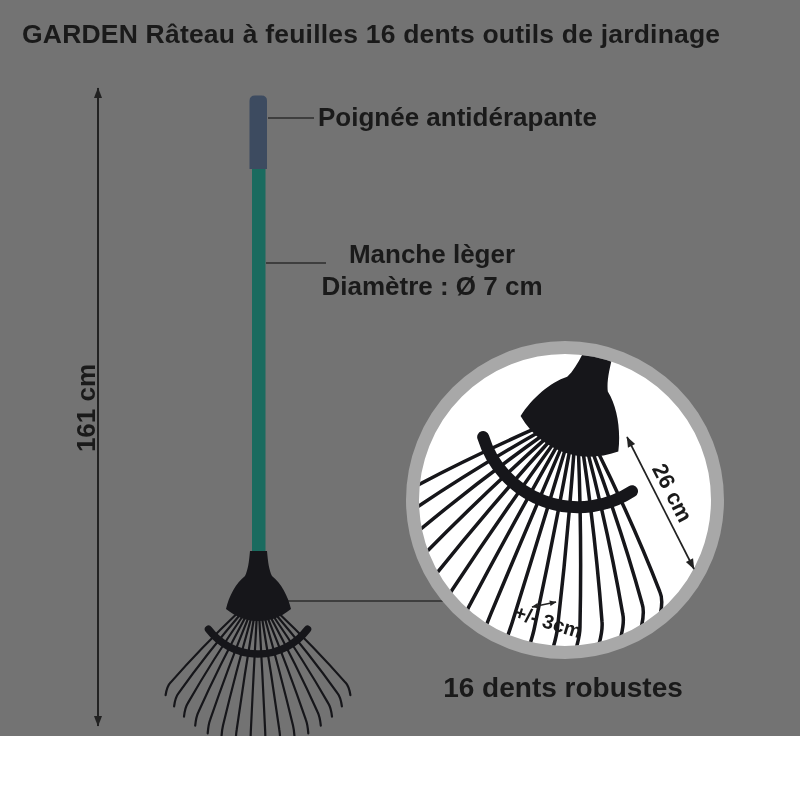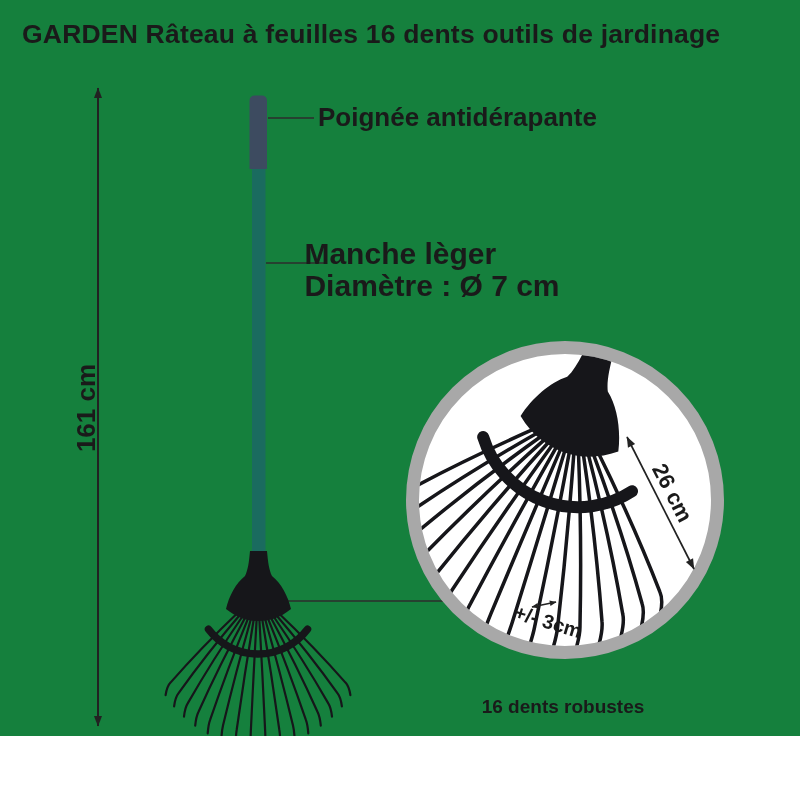--- a/index.html
+++ b/index.html
@@ -1,29 +1,29 @@
 <!DOCTYPE html>
 <html style="--color-shaft: #1a6b5f; --color-grip: #3d4b60; --color-head: #16161a; --color-ring: #a8a8a8; --color-text: #1a1a1a; --color-line: #222222;"><head>
 <meta charset="utf-8">
 <style>
   html,body{margin:0;padding:0;background:#ffffff;}
   #stage{
-    position:relative;width:800px;height:736px;background:#15803d;overflow:hidden;
+    position:relative;width:800px;height:736px;background:#737373;overflow:hidden;
     font-family:"Liberation Sans", sans-serif;color:var(--color-text,#1a1a1a);
   }
   #fig{position:absolute;left:0;top:0;}
   .lbl{position:absolute;white-space:nowrap;font-weight:700;color:var(--color-text,#1a1a1a);}
   .title{left:22px;top:19px;font-size:26.5px;letter-spacing:.2px;}
   .grip-lbl{left:318px;top:102px;font-size:26px;text-align:center;}
-  .shaft-lbl{left:432px;top:238px;font-size:30px;line-height:32px;text-align:left;transform:translateX(-50%);}
+  .shaft-lbl{left:432px;top:238px;font-size:26px;line-height:32px;text-align:center;transform:translateX(-50%);}
   .h-lbl{left:86px;top:408px;font-size:26px;transform:translate(-50%,-50%) rotate(-90deg);}
   .w-lbl{left:252px;top:750px;font-size:29px;transform:translateX(-50%);}
   .headlen-lbl{left:672px;top:493px;font-size:22px;transform:translate(-50%,-50%) rotate(63deg);}
   .gap-lbl{left:548px;top:622px;font-size:20px;transform:translate(-50%,-50%) rotate(17deg);}
-  .teeth-lbl{left:563px;top:672px;font-size:19px;transform:translateX(-50%);margin-top:24px;}
+  .teeth-lbl{left:563px;top:672px;font-size:28px;transform:translateX(-50%);}
   .tine{fill:none;stroke:var(--color-head,#16161a);stroke-width:2.2;stroke-linecap:round;}
   .crossbar{fill:none;stroke:var(--color-head,#16161a);stroke-width:7.5;stroke-linecap:round;}
   .socket,.stub{fill:var(--color-head,#16161a);}
   .shaft{fill:var(--color-shaft,#1a6b5f);}
   .grip{fill:var(--color-grip,#3d4b60);}
   .dim{stroke:var(--color-line,#222);stroke-width:2;fill:none;}
   .dim-sm{stroke:var(--color-line,#222);stroke-width:1.7;fill:none;}
   .dim-xs{stroke:var(--color-line,#222);stroke-width:1.5;fill:none;}
   .ptr{stroke:#2d2d2d;stroke-width:1.6;}
   .ring{fill:#ffffff;stroke:var(--color-ring,#a8a8a8);stroke-width:13;}

